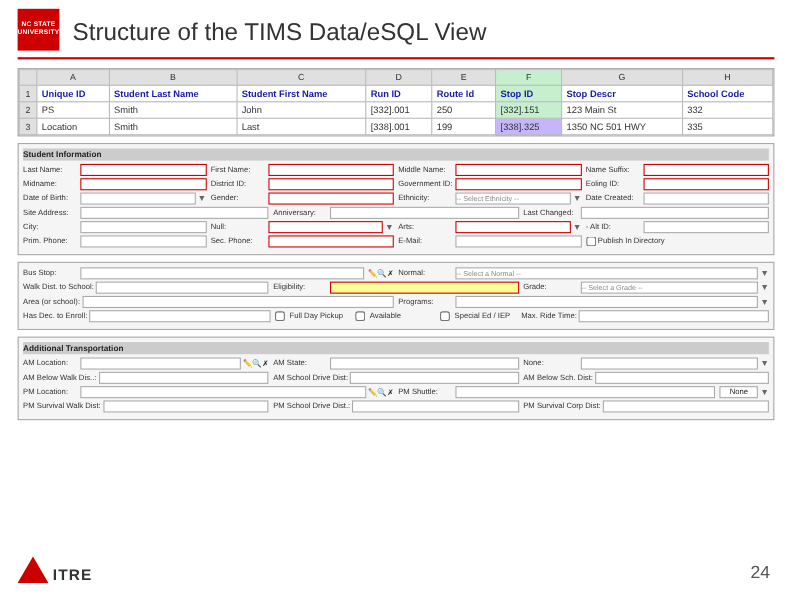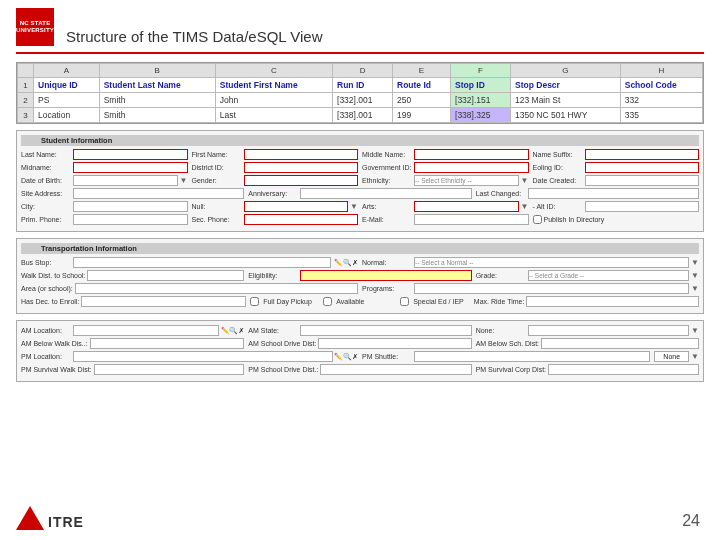--- a/index.html
+++ b/index.html
@@ -13,24 +13,24 @@
     }
 
     
     .header {
       display: flex;
       align-items: flex-start;
       padding: 8px 16px 0 16px;
       gap: 12px;
     }
     .page-title {
-      font-size: 15px;
+      font-size: 22px;
       font-weight: normal;
       color: #333;
-      margin-top: 20px;
+      margin-top: 8px;
       line-height: 1.2;
     }
     .divider {
       height: 2px;
       background: #cc0000;
       margin: 6px 16px 0 16px;
     }
 
     
     .content {
@@ -94,21 +94,21 @@
     .form-container {
       border: 1px solid #aaa;
       background: #f5f5f5;
       padding: 4px;
       font-size: 7.5px;
       font-family: Arial, sans-serif;
       color: #222;
     }
     .form-section-title {
       background: #ccc;
-      padding: 1px 20px;
+      padding: 1px 0;
       font-weight: bold;
       font-size: 7.5px;
       margin-bottom: 3px;
     }
     .form-row {
       display: flex;
       gap: 4px;
       margin-bottom: 2px;
       align-items: center;
     }
@@ -373,21 +373,20 @@
         <div class="form-input-plain"></div>
       </div>
       <div class="form-group">
         <input type="checkbox" style="width: 9px; height: 9px;">
         <span class="form-label">Publish In Directory</span>
       </div>
     </div>
   </div>
 
   <div class="form-container">
-    <div class="form-section-title">Transportation Information</div>
     <div class="form-row">
       <div class="form-group">
         <span class="form-label">Bus Stop:</span>
         <div class="form-input-plain"></div>
         <span style="font-size:7px; margin-left:2px;">✏️🔍✗</span>
       </div>
       <div class="form-group">
         <span class="form-label">Normal:</span>
         <div class="form-input-plain" style="min-width:80px;"><span style="font-size:6.5px; color:#888;">-- Select a Normal --</span></div>
         <span style="font-size:8px; color:#666;">▼</span>
@@ -431,20 +430,21 @@
       <input type="checkbox" style="width: 9px; height: 9px; margin-left: 10px;">
       <span class="form-label">Special Ed / IEP</span>
       <div class="form-group" style="margin-left:6px;">
         <span class="form-label">Max. Ride Time:</span>
         <div class="form-input-plain"></div>
       </div>
     </div>
   </div>
 
   <div class="form-container">
+    <div class="form-section-title">Additional Transportation</div>
     <div class="form-row">
       <div class="form-group">
         <span class="form-label">AM Location:</span>
         <div class="form-input-plain"></div>
         <span style="font-size:7px;">✏️🔍✗</span>
       </div>
       <div class="form-group">
         <span class="form-label">AM State:</span>
         <div class="form-input-plain"></div>
       </div>

